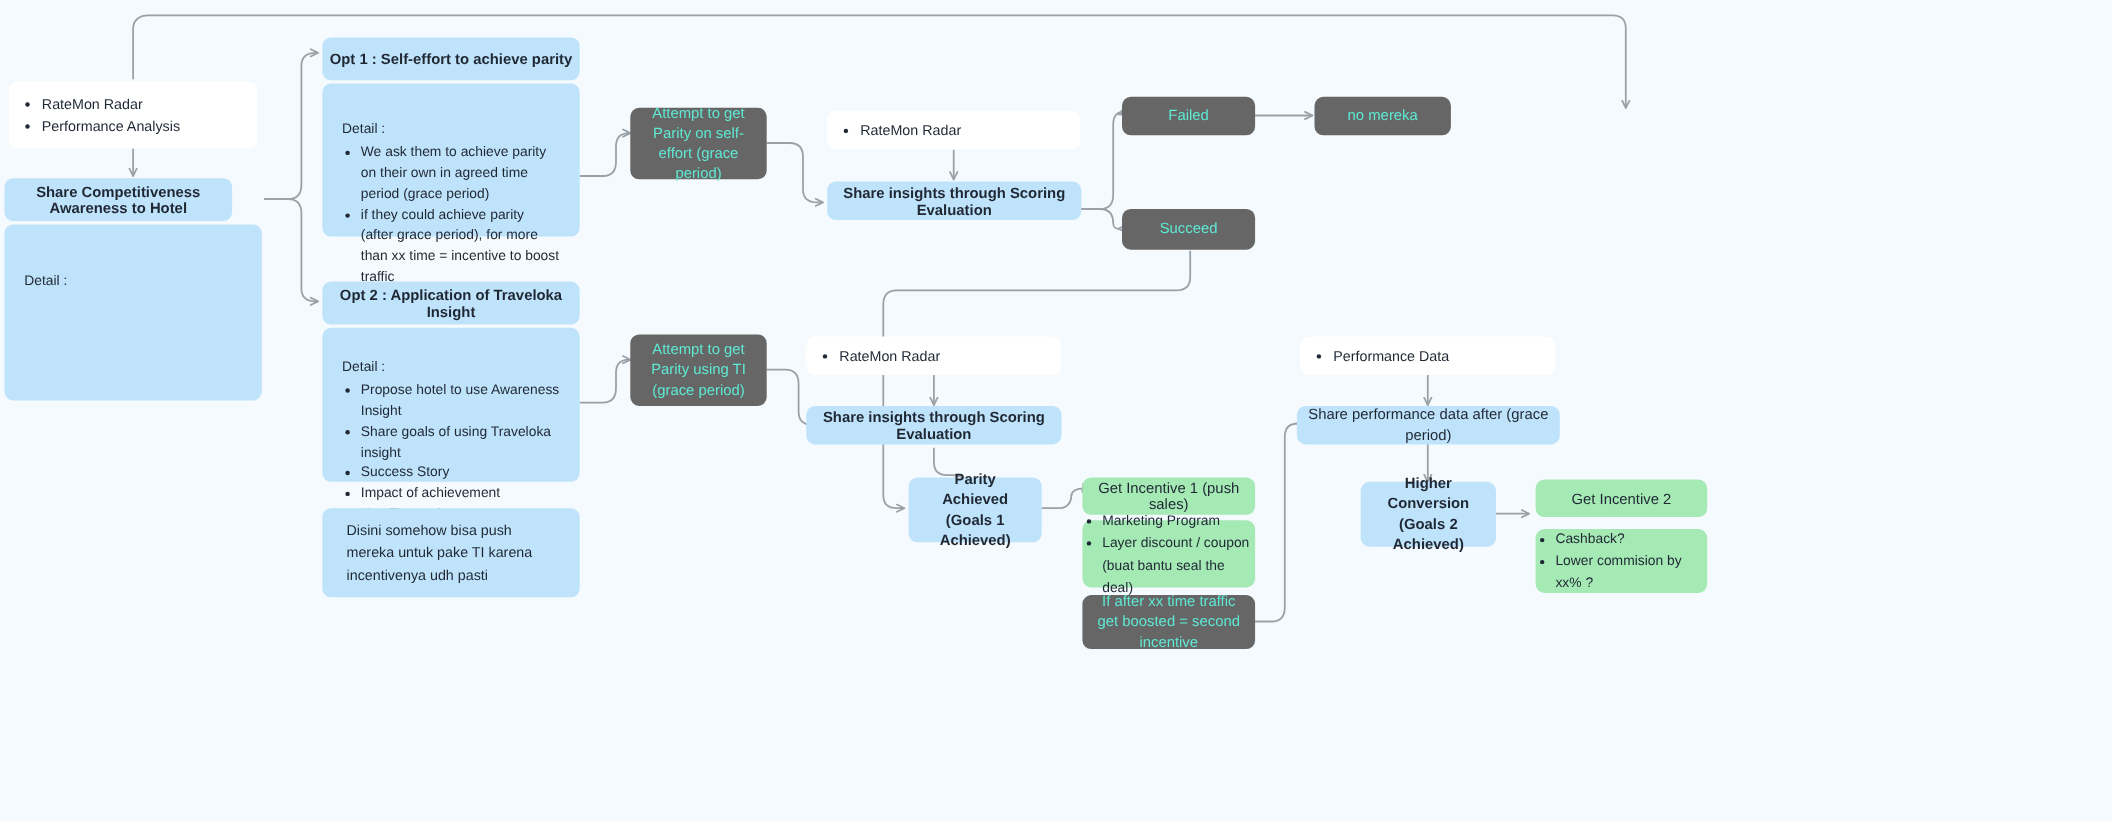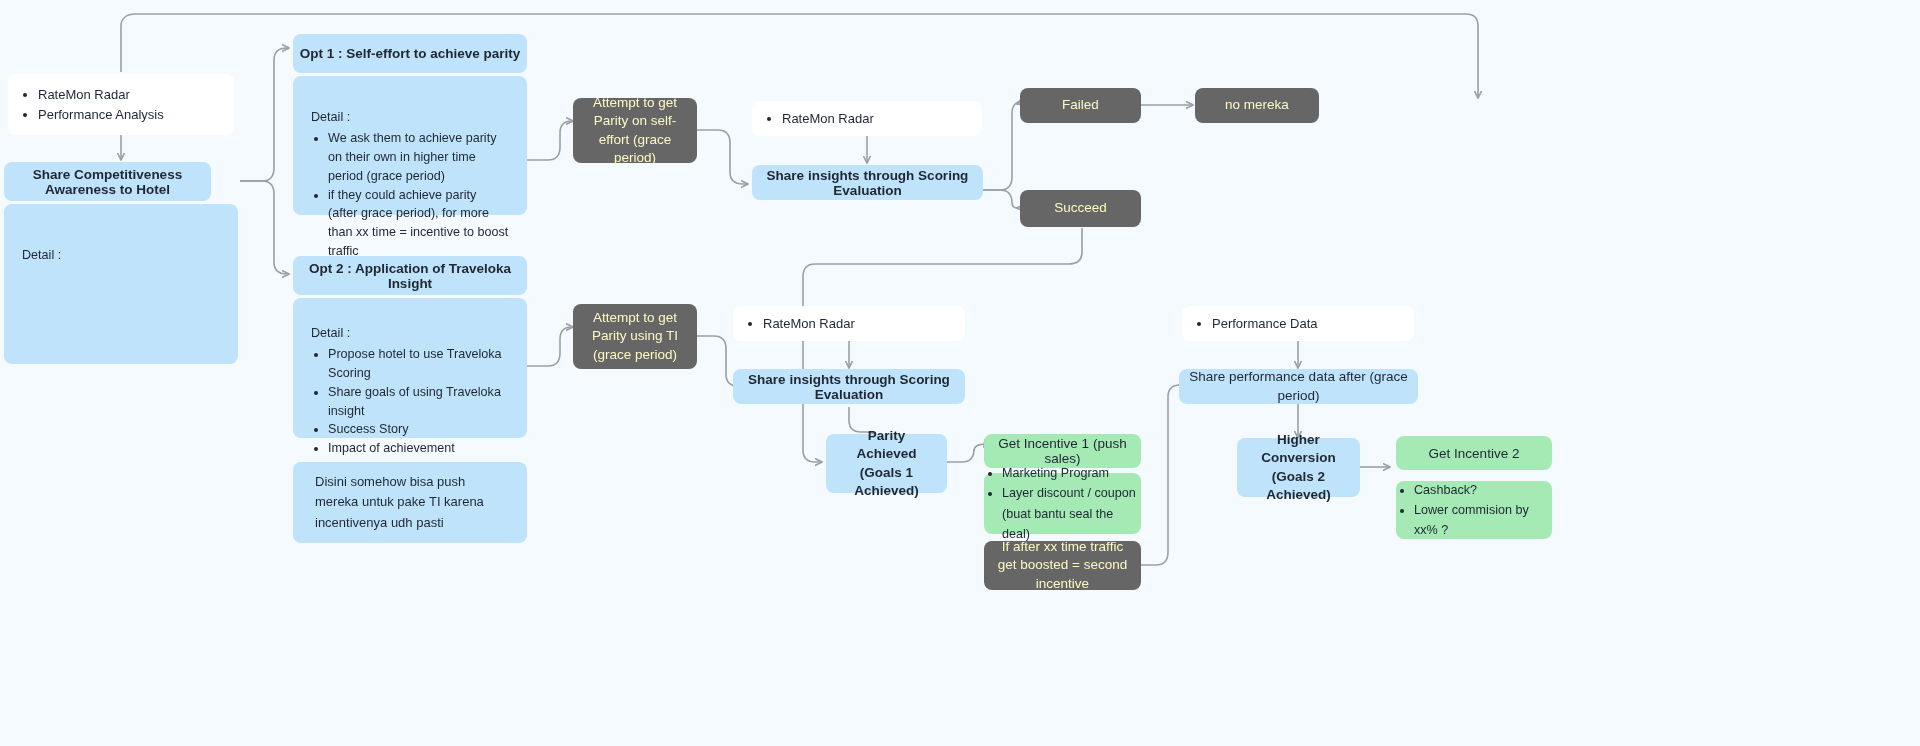--- a/index.html
+++ b/index.html
@@ -12,21 +12,21 @@
     position:relative;
   }
   #canvas{position:absolute;inset:0;}
   svg.edges{position:absolute;left:0;top:0;width:1920px;height:746px;pointer-events:none;}
 
   .node{position:absolute;box-sizing:border-box;border-radius:8px;}
   .blue{background:#bfe3fb;}
   .blue-hdr{background:#bfe3fb;display:flex;align-items:center;justify-content:center;
             font-weight:bold;font-size:13.5px;text-align:center;}
   .white{background:#ffffff;border-radius:8px;}
-  .gray{background:#666666;color:#fef9c3;display:flex;align-items:center;justify-content:center;
+  .gray{background:#666666;color:#5eead4;display:flex;align-items:center;justify-content:center;
         text-align:center;font-size:13.5px;line-height:1.35;padding:6px 10px;}
   .green{background:#a5e9b5;border-radius:8px;}
   .green-title{display:flex;align-items:center;justify-content:center;text-align:center;font-size:13.5px;}
   .bold-center{display:flex;align-items:center;justify-content:center;text-align:center;
                font-weight:bold;font-size:13.5px;line-height:1.35;padding:4px 24px;}
   .plain-center{display:flex;align-items:center;justify-content:center;text-align:center;
                 font-size:13.5px;line-height:1.35;padding:4px 10px;}
 
   .detail{padding:28px 18px 18px 18px;font-size:12.6px;line-height:1.5;}
   .detail .lead{margin:0 0 2px 0;}
@@ -109,33 +109,33 @@
     <p class="lead">Detail :</p>
   </div>
 
   <div class="node blue-hdr" style="left:293px;top:34px;width:234px;height:39px;">
     <span>Opt 1 : Self-effort to achieve parity</span>
   </div>
 
   <div class="node blue detail" style="left:293px;top:76px;width:234px;height:139px;padding-top:32px;">
     <p class="lead">Detail :</p>
     <ul>
-      <li>We ask them to achieve parity on their own in higher time period (grace period)</li>
+      <li>We ask them to achieve parity on their own in agreed time period (grace period)</li>
       <li>if they could achieve parity (after grace period), for more than xx time = incentive to boost traffic</li>
     </ul>
   </div>
 
   <div class="node blue-hdr" style="left:293px;top:256px;width:234px;height:39px;">
     <span>Opt 2 : Application of Traveloka Insight</span>
   </div>
 
   <div class="node blue detail" style="left:293px;top:298px;width:234px;height:140px;padding-top:26px;">
     <p class="lead">Detail :</p>
     <ul>
-      <li>Propose hotel to use Traveloka Scoring</li>
+      <li>Propose hotel to use Awareness Insight</li>
       <li>Share goals of using Traveloka insight</li>
       <li>Success Story</li>
       <li>Impact of achievement</li>
       <li>Use TI = parity = more opportunity to get incentive</li>
     </ul>
   </div>
 
   <div class="node blue noteblock" style="left:293px;top:462px;width:234px;height:81px;">
     <span>Disini somehow bisa push mereka untuk pake TI karena incentivenya udh pasti</span>
   </div>

